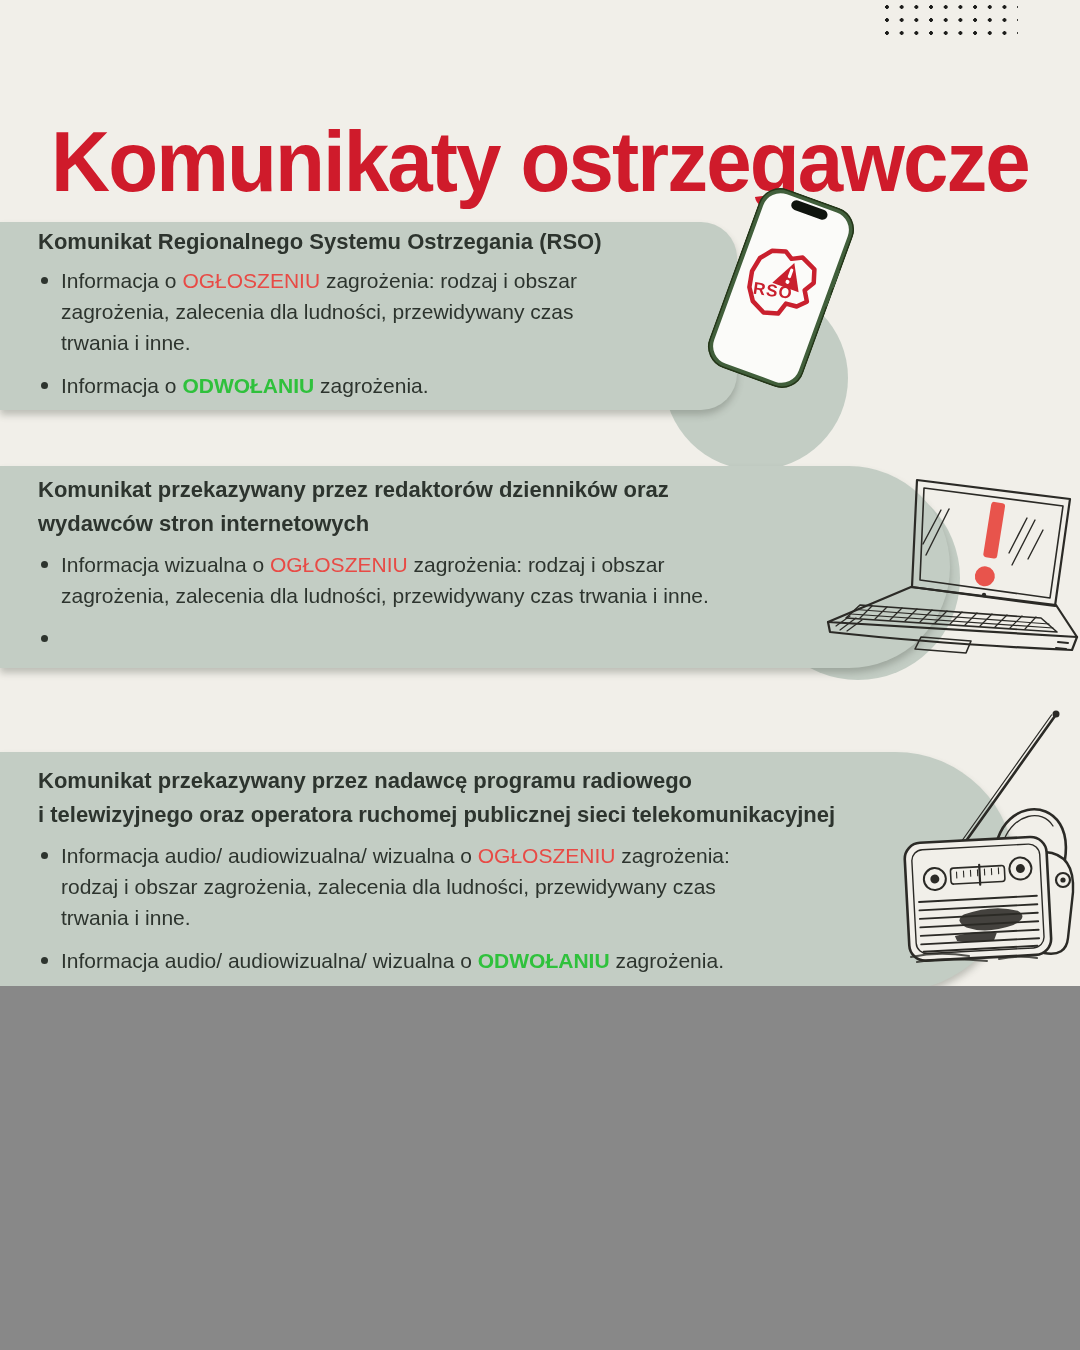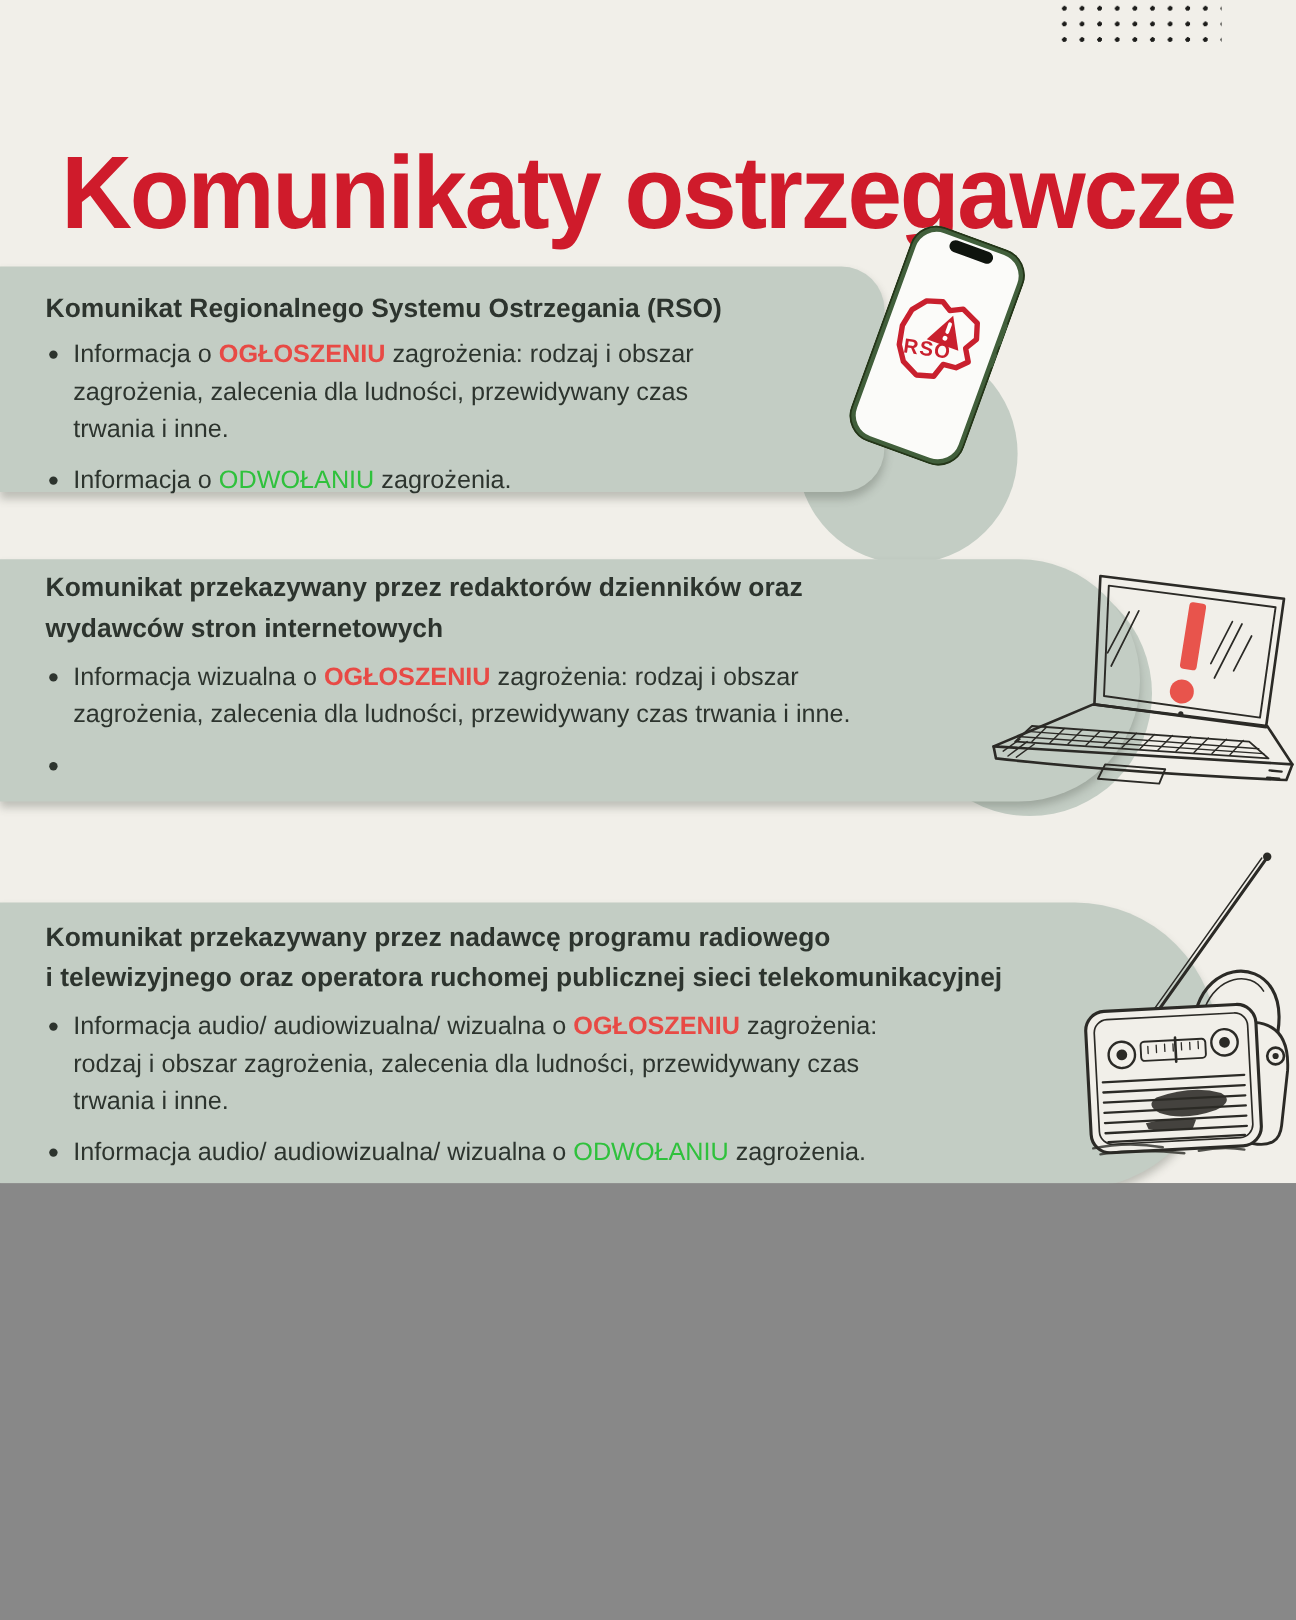--- a/index.html
+++ b/index.html
@@ -14,39 +14,39 @@
   #dots-bottom-left{left:8px;top:1266px;width:60px;height:86px;
     background-image:radial-gradient(circle at 3px 3px,#1d1d1b 1.8px,transparent 2.1px);
     background-size:15px 14.5px;}
 
   .title{position:absolute;top:54px;left:0;width:1080px;text-align:center;
     font-size:86px;font-weight:700;letter-spacing:-2px;white-space:nowrap;
     transform:scaleX(.95);color:var(--title-red,#cf1b2b);}
 
   .panel{position:absolute;left:0;background:var(--panel,#c3cdc4);
     box-shadow:0 5px 7px rgba(73,78,70,.3);box-sizing:border-box;z-index:1;}
-  #panel-1{top:222px;width:737px;height:188px;border-radius:0 36px 36px 0;padding:18px 0 0 38px;}
+  #panel-1{top:222px;width:737px;height:188px;border-radius:0 36px 36px 0;padding:3px 0 0 38px;}
   #panel-2{top:466px;width:950px;height:202px;border-radius:0 110px 110px 0;padding:7px 0 0 38px;}
   #panel-3{top:752px;width:1015px;height:239px;border-radius:0 120px 120px 0;padding:12px 0 0 38px;}
   #panel-4{top:1064px;width:950px;height:160px;border-radius:0 85px 85px 0;padding:14px 0 0 38px;}
 
   .bump{position:absolute;border-radius:50%;background:var(--panel,#c3cdc4);z-index:1;}
   #bump-1{left:664px;top:286px;width:184px;height:184px;}
   #bump-2{left:756px;top:476px;width:204px;height:204px;}
   #bump-4{left:788px;top:1032px;width:180px;height:180px;}
 
   .panel h2{margin:0 0 6px;font-size:22px;line-height:34px;font-weight:700;
     color:var(--text-dark,#2d342e);white-space:pre-line;}
   #panel-2 h2,#panel-3 h2{margin-bottom:8px;}
   .bullet{display:flex;margin-bottom:12px;}
   .bullet-dot{flex:0 0 auto;width:7px;height:7px;border-radius:50%;
     background:var(--text-dark,#2d342e);margin:12px 13px 0 3px;}
   .bullet-text{font-size:21px;line-height:31px;color:var(--text-dark,#2d342e);white-space:pre-line;}
-  .accent-red{color:var(--accent-red,#e84a45);font-weight:700;}
-  .accent-green{color:var(--accent-green,#2fc13c);font-weight:400;}
+  .accent-red{color:var(--accent-red,#e84a45);font-weight:400;}
+  .accent-green{color:var(--accent-green,#2fc13c);font-weight:700;}
 
   .illus{position:absolute;z-index:3;}
   #rso-phone{left:731px;top:193px;width:100px;height:190px;transform:rotate(20deg);}
   #laptop{left:820px;top:456px;width:260px;height:250px;}
   #radio{left:895px;top:700px;width:185px;height:265px;}
   #alert-phone{left:838px;top:1039px;width:92px;height:205px;transform:rotate(33deg);}
 
   .footer{position:absolute;left:338px;top:1236px;display:flex;z-index:2;}
   .vbar{width:3px;height:82px;background:#c8202e;}
   .logo-letters{font-family:"Liberation Serif",serif;font-size:84px;line-height:80px;

